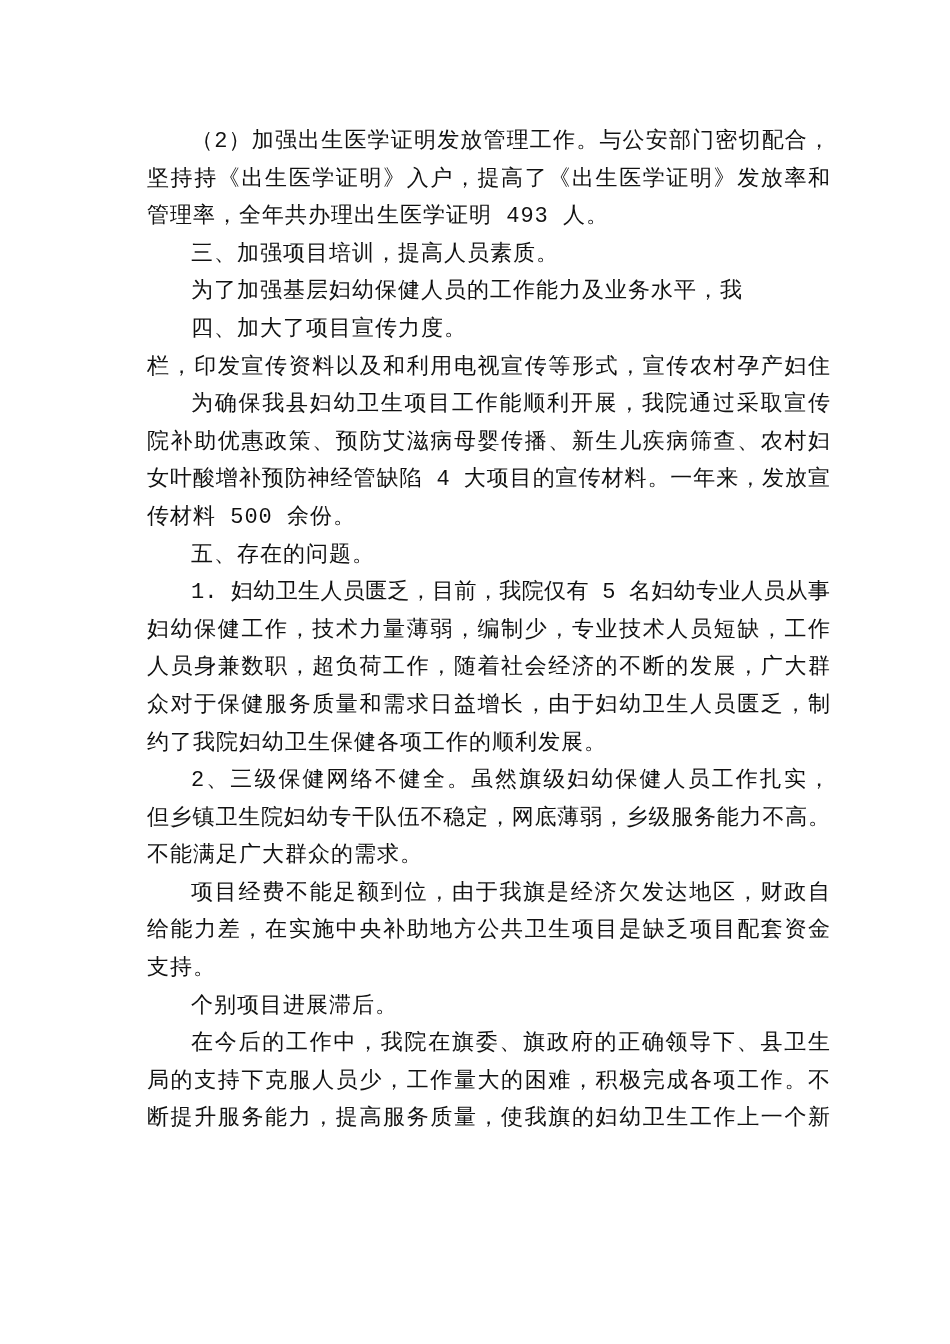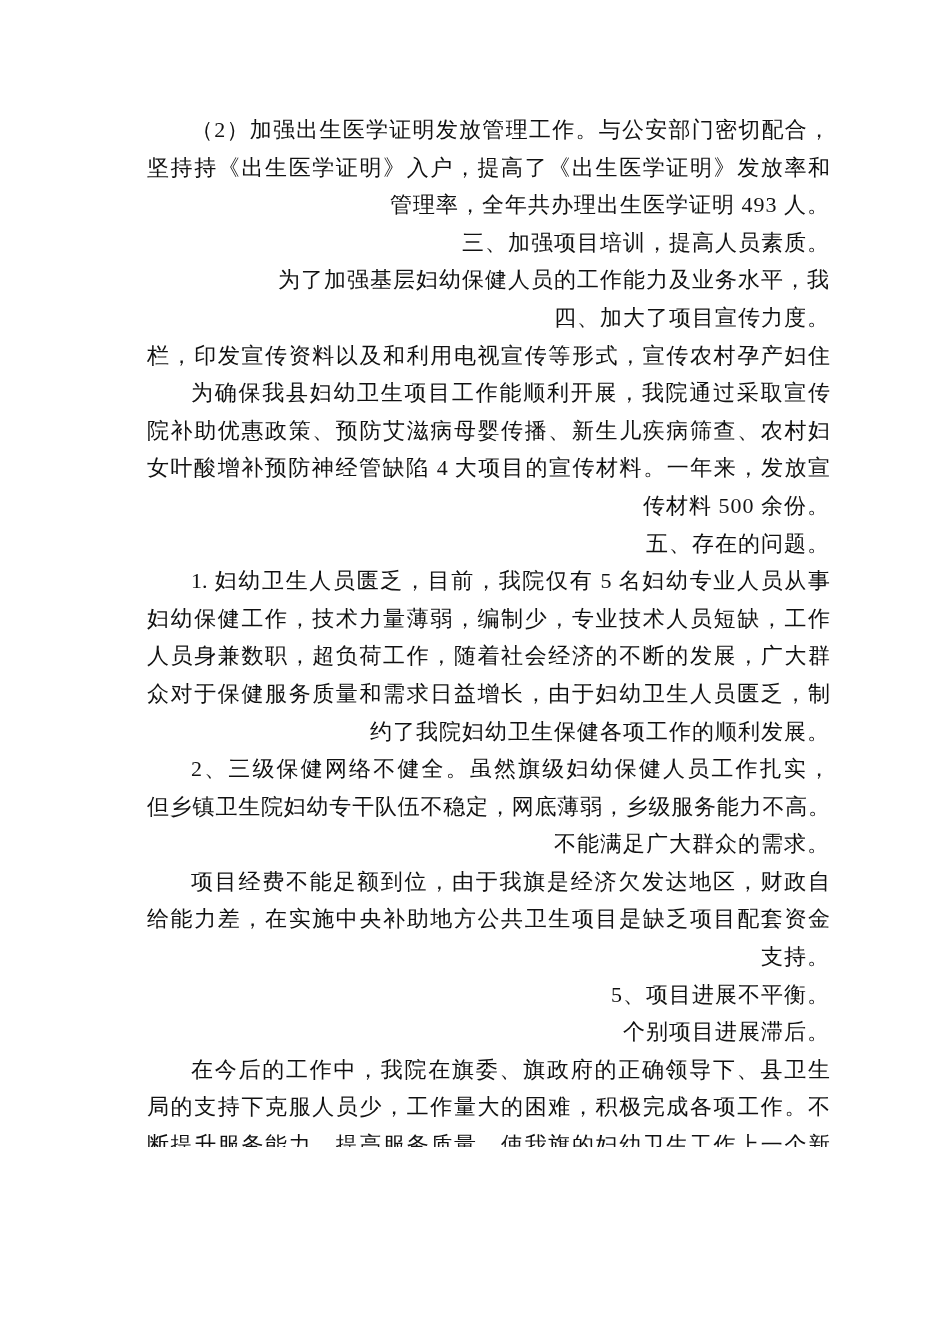--- a/index.html
+++ b/index.html
@@ -6,35 +6,36 @@
     margin: 0;
     padding: 0;
     background: #ffffff;
   }
   .page {
     position: relative;
     width: 950px;
     height: 1147px;
     background: #ffffff;
     overflow: hidden;
-    font-family: Liberation Serif, serif;
+    font-family: Liberation Mono, monospace;
     color: #111111;
+    margin-top: 12px;
   }
   .body-text {
     position: absolute;
     left: 147px;
     top: 111px;
     width: 683px;
     font-size: 22px;
     line-height: 37.6px;
     letter-spacing: 1px;
   }
   .line {
     white-space: nowrap;
-    text-align: right;
+    text-align: left;
   }
   .line.justify {
     white-space: normal;
     text-align: justify;
     text-align-last: justify;
     letter-spacing: 0;
   }
   .line.indent {
     text-indent: 2em;
   }
@@ -68,21 +69,20 @@
       <div class="line justify">妇幼保健工作，技术力量薄弱，编制少，专业技术人员短缺，工作</div>
       <div class="line justify">人员身兼数职，超负荷工作，随着社会经济的不断的发展，广大群</div>
       <div class="line justify">众对于保健服务质量和需求日益增长，由于妇幼卫生人员匮乏，制</div>
       <div class="line">约了我院妇幼卫生保健各项工作的顺利发展。</div>
       <div class="line indent justify">2、三级保健网络不健全。虽然旗级妇幼保健人员工作扎实，</div>
       <div class="line justify">但乡镇卫生院妇幼专干队伍不稳定，网底薄弱，乡级服务能力不高。</div>
       <div class="line">不能满足广大群众的需求。</div>
       <div class="line indent justify">项目经费不能足额到位，由于我旗是经济欠发达地区，财政自</div>
       <div class="line justify">给能力差，在实施中央补助地方公共卫生项目是缺乏项目配套资金</div>
       <div class="line">支持。</div>
-      <div class="line indent">5、项目进展不平衡。</div>
       <div class="line indent">个别项目进展滞后。</div>
       <div class="line indent justify">在今后的工作中，我院在旗委、旗政府的正确领导下、县卫生</div>
       <div class="line justify">局的支持下克服人员少，工作量大的困难，积极完成各项工作。不</div>
       <div class="line justify">断提升服务能力，提高服务质量，使我旗的妇幼卫生工作上一个新</div>
     </div>
   <div class="footer">
     <span>第3页共9页</span>
   </div>
 </div>
 

